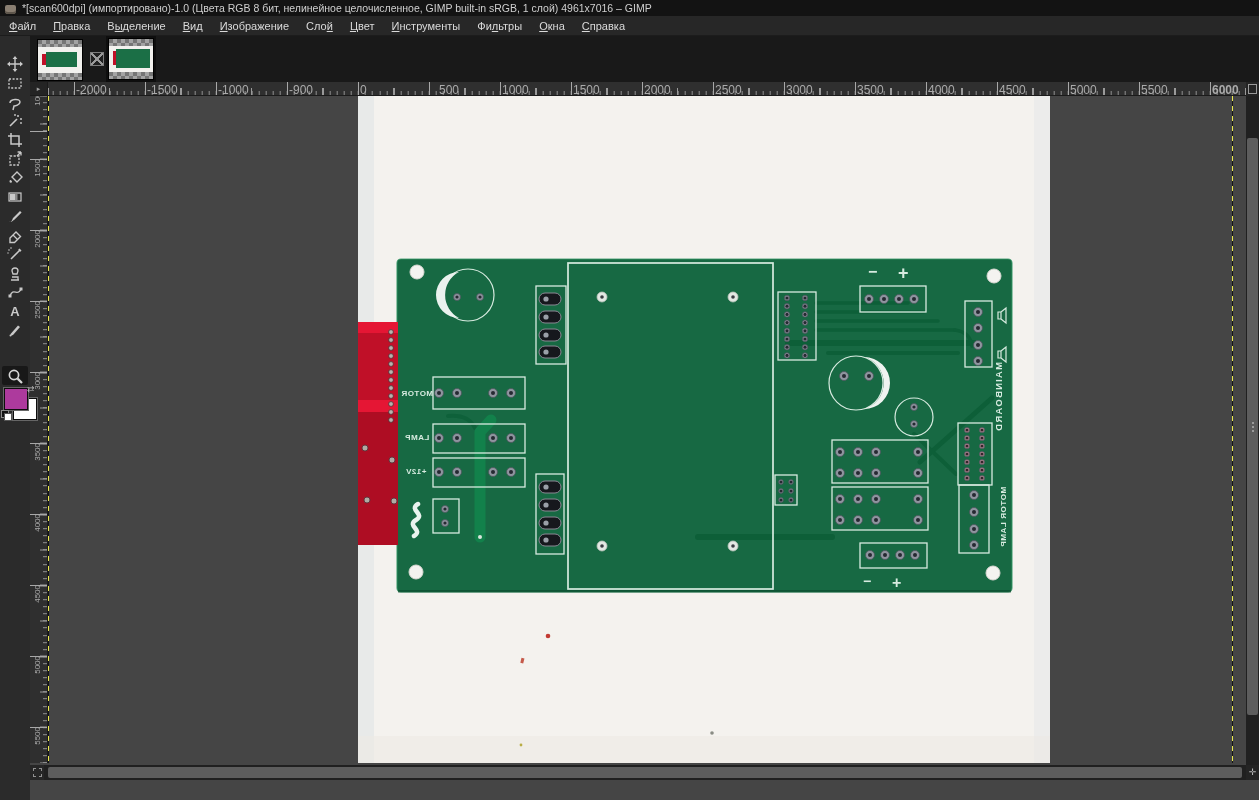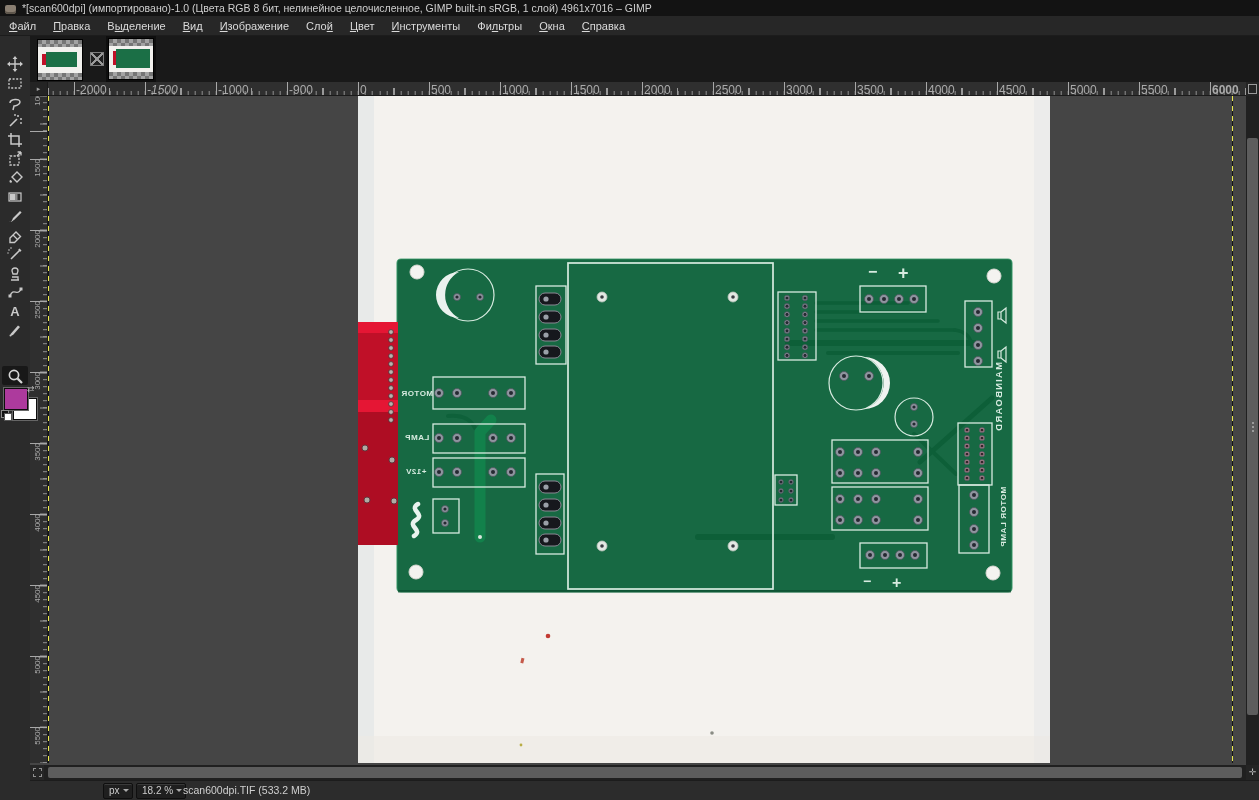--- a/index.html
+++ b/index.html
@@ -253,25 +253,25 @@
   </div>
 
   <div id="ruler-corner">▸</div>
 
   <div id="ruler-top">
     <div class="minor"></div>
     <div class="mid"></div>
     <div class="major"></div>
     <div id="top-labels">
         <span class="rlabel" style="left: 28px;">-2000</span>
-        <span class="rlabel" style="left: 99px; font-style: italic;">-1500</span>
+        <span class="rlabel" style="left: 99px;">-1500</span>
         <span class="rlabel" style="left: 170px;">-1000</span>
         <span class="rlabel" style="left: 241px;">-900</span>
         <span class="rlabel" style="left: 312px;">0</span>
-        <span class="rlabel" style="left: 383px;">500</span>
+        <span class="rlabel" style="left: 383px; padding-left: 8px;">500</span>
         <span class="rlabel" style="left: 454px;">1000</span>
         <span class="rlabel" style="left: 525px;">1500</span>
         <span class="rlabel" style="left: 596px;">2000</span>
         <span class="rlabel" style="left: 667px;">2500</span>
         <span class="rlabel" style="left: 738px;">3000</span>
         <span class="rlabel" style="left: 809px;">3500</span>
         <span class="rlabel" style="left: 880px;">4000</span>
         <span class="rlabel" style="left: 951px;">4500</span>
         <span class="rlabel" style="left: 1022px;">5000</span>
         <span class="rlabel" style="left: 1093px;">5500</span>
@@ -640,19 +640,14 @@
       <div id="vthumb"></div>
     </div>
   <div id="nav-btn">✛</div>
   <div id="quickmask-btn">
       <i></i>
     </div>
   <div id="hscroll">
       <div id="hthumb"></div>
     </div>
 
-  <div id="statusbar">
-    <div class="combo" style="left:73px;">px</div>
-    <div class="combo" style="left:106px;">18.2 %</div>
-    <span id="status-file">scan600dpi.TIF (533.2 MB)</span>
-  </div>
 
 </div>
 
 </body></html>

